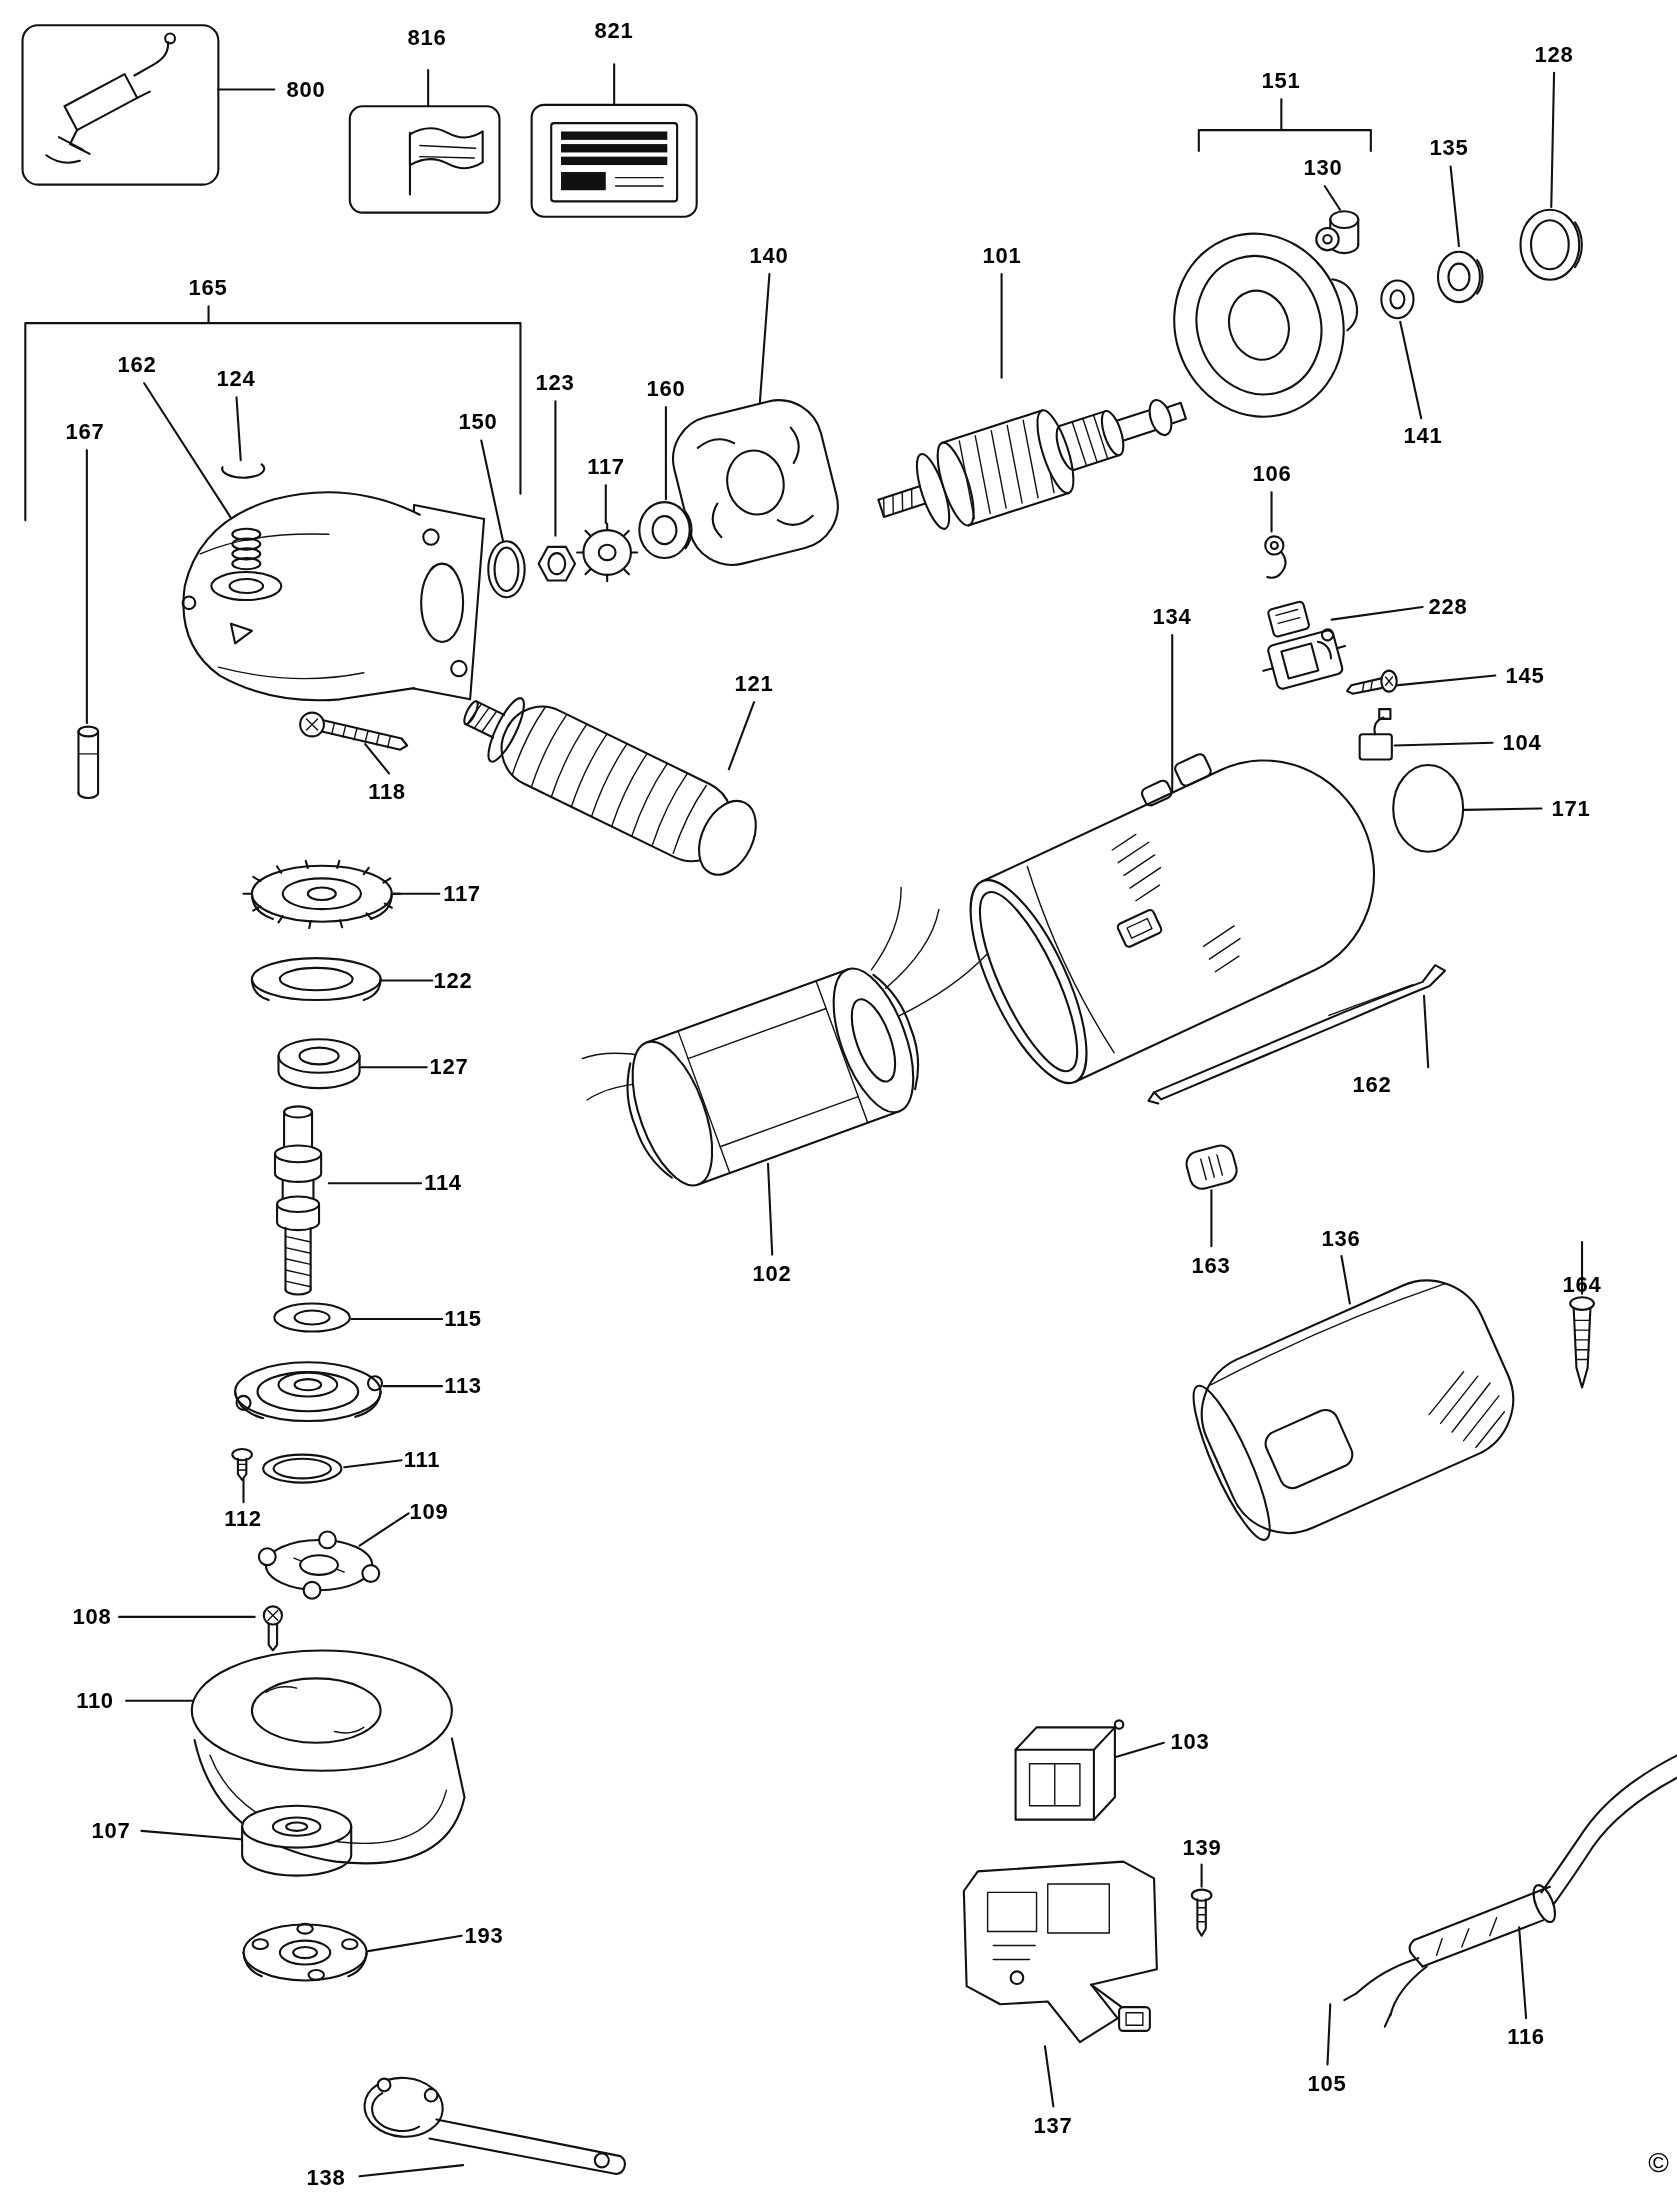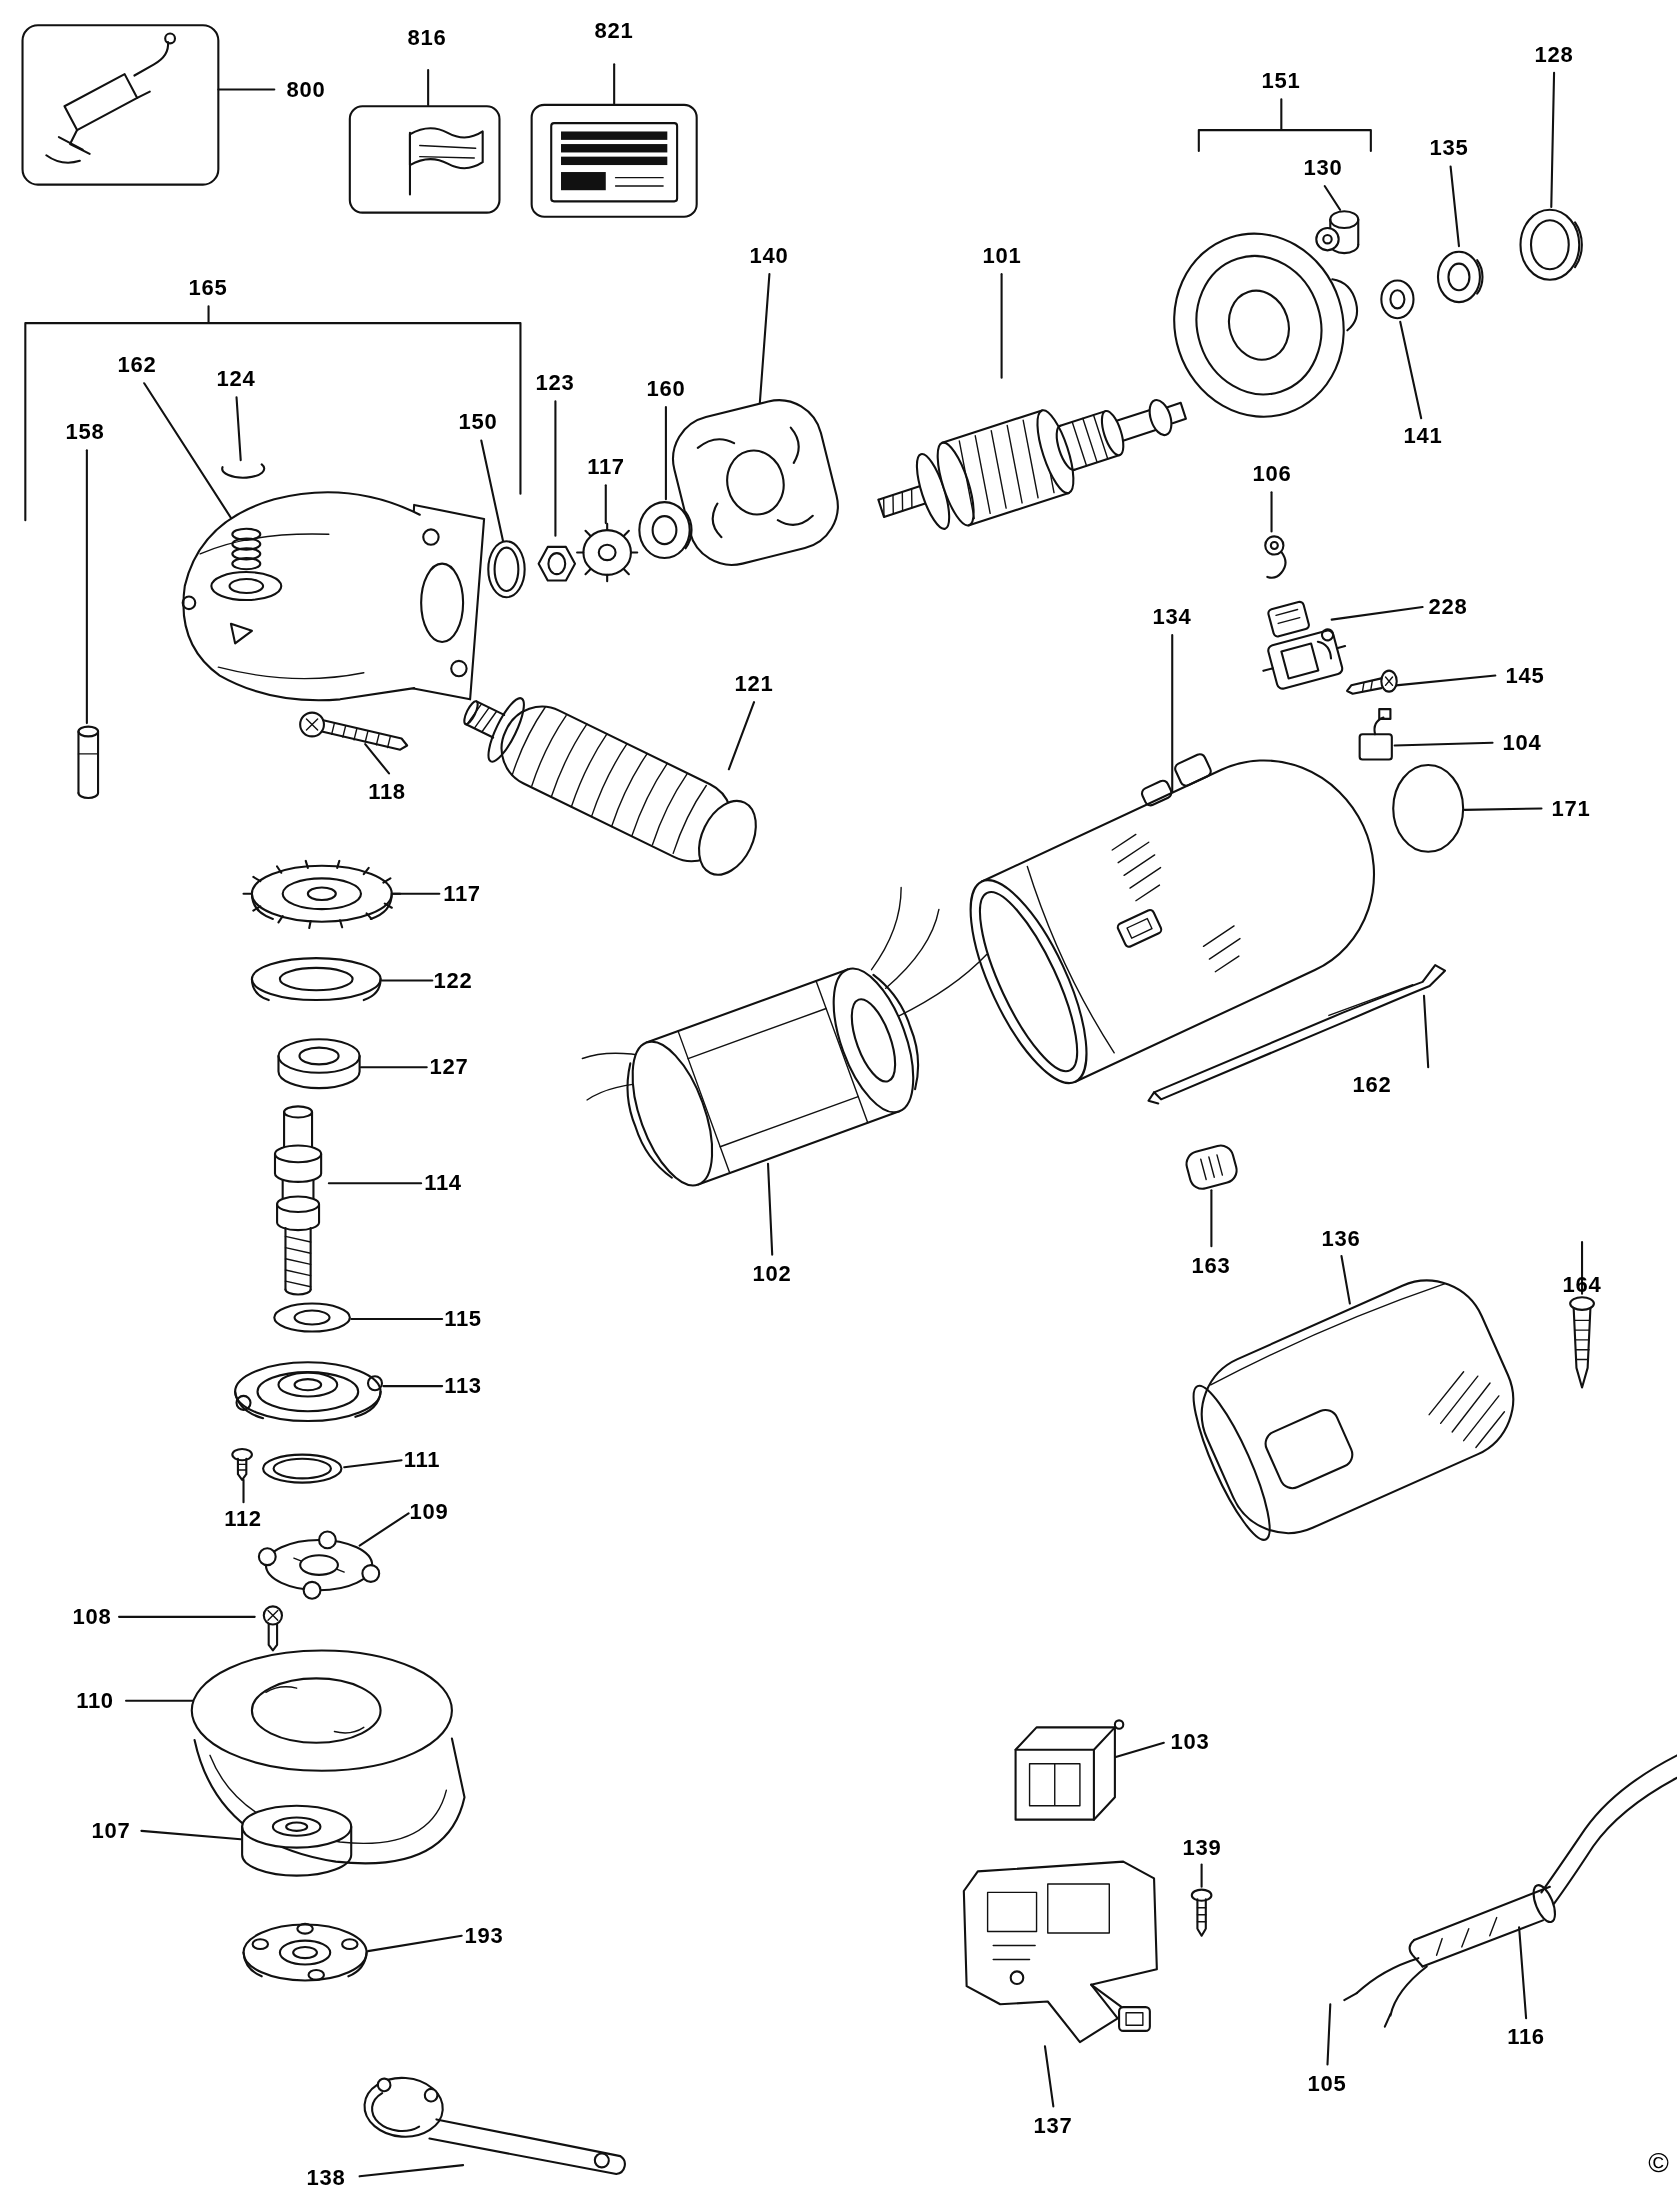--- a/index.html
+++ b/index.html
@@ -478,21 +478,21 @@
 <div class="lbl" style="left:614px;  top:31px">821</div>
 <div class="lbl" style="left:1281px; top:81px">151</div>
 <div class="lbl" style="left:1323px; top:168px">130</div>
 <div class="lbl" style="left:1449px; top:148px">135</div>
 <div class="lbl" style="left:1554px; top:55px">128</div>
 <div class="lbl" style="left:769px; top:256px">140</div>
 <div class="lbl" style="left:1002px; top:256px">101</div>
 <div class="lbl" style="left:208px;  top:288px">165</div>
 <div class="lbl" style="left:137px;  top:365px">162</div>
 <div class="lbl" style="left:236px;  top:379px">124</div>
-<div class="lbl" style="left:85px;  top:432px">158</div>
+<div class="lbl" style="left:85px;  top:432px">167</div>
 <div class="lbl" style="left:478px;  top:422px">150</div>
 <div class="lbl" style="left:555px;  top:383px">123</div>
 <div class="lbl" style="left:606px;  top:467px">117</div>
 <div class="lbl" style="left:666px;  top:389px">160</div>
 <div class="lbl" style="left:1423px; top:436px">141</div>
 <div class="lbl" style="left:1272px; top:474px">106</div>
 <div class="lbl" style="left:1448px; top:607px">228</div>
 <div class="lbl" style="left:1172px; top:617px">134</div>
 <div class="lbl" style="left:1525px; top:676px">145</div>
 <div class="lbl" style="left:1522px; top:743px">104</div>

